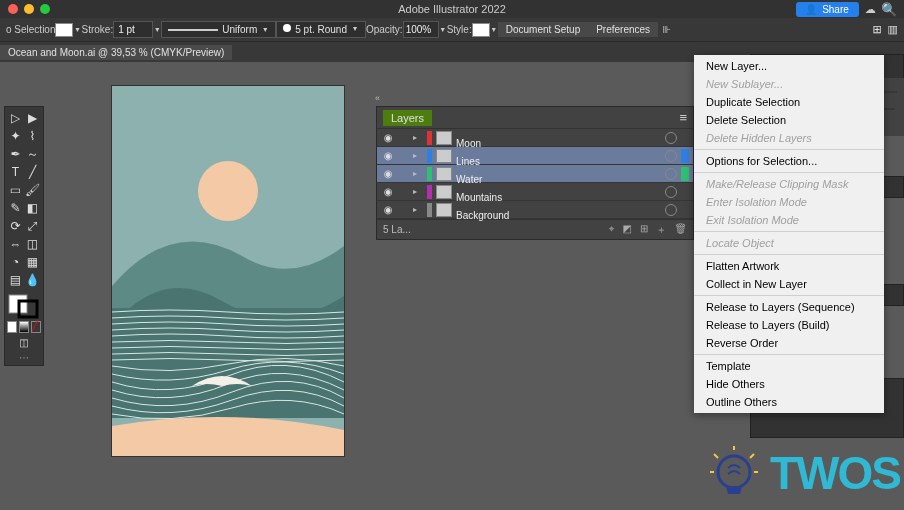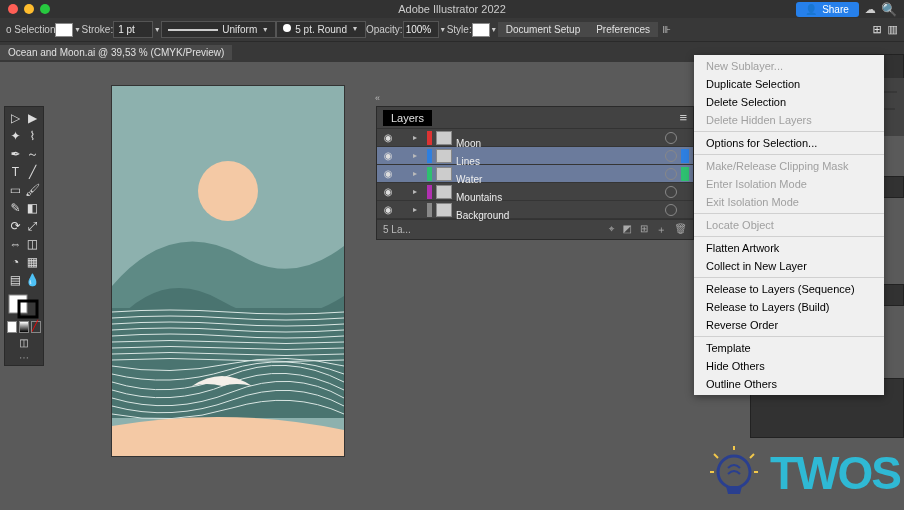--- a/index.html
+++ b/index.html
@@ -47,41 +47,41 @@
   .screen-modes { margin-top: 4px; text-align: center; color: #ddd; }
   .dots { text-align: center; color: #999; margin-top: 4px; }
 
   
   .canvas-wrapper { position: absolute; left: 112px; top: 24px; }
   .artboard { width: 232px; height: 370px; background: #fff; box-shadow: 0 0 0 1px #333; position: relative; overflow: hidden; }
 
   
   .layers-panel { position: absolute; left: 376px; top: 44px; width: 318px; background: #424242; border: 1px solid #2a2a2a; }
   .layers-header { height: 22px; display: flex; align-items: center; padding: 0 6px; border-bottom: 1px solid #333; }
-  .layers-header-tab { background: #000000; padding: 2px 8px; font-size: 11px; }
+  .layers-header-tab { background: #4d7c0f; padding: 2px 8px; font-size: 11px; }
   .layers-menu-icon { margin-left: auto; font-size: 13px; color: #ccc; }
   .layers-close { position: absolute; left: -2px; top: -14px; color: #bbb; font-size: 9px; }
   .layer-row { height: 18px; display: flex; align-items: center; padding: 0 4px; border-bottom: 1px solid #353535; gap: 4px; font-size: 10px; }
   .layer-row.selected { background: #6b7b9c; }
   .layer-eye { width: 14px; text-align: center; color: #ddd; }
   .layer-lock { width: 10px; }
   .layer-expand { width: 10px; color: #bbb; font-size: 8px; }
   .layer-color { width: 5px; height: 14px; }
   .layer-thumb { width: 16px; height: 14px; border: 1px solid #888; background: #ccc; }
   .layer-name { flex: 1; color: #eee; margin-top: 12px; }
   .layer-target { width: 12px; height: 12px; border: 1px solid #888; border-radius: 50%; }
   .layer-sel-ind { width: 8px; height: 14px; }
   .layers-footer { height: 20px; display: flex; align-items: center; padding: 0 6px; gap: 6px; border-top: 1px solid #333; color: #bbb; font-size: 10px; }
   .layers-footer-icons { margin-left: auto; display: flex; gap: 8px; color: #aaa; }
 
   
   .context-menu { position: absolute; left: 694px; top: 55px; width: 190px; background: #f0f0f0; color: #000; box-shadow: 0 2px 8px rgba(0,0,0,0.4); font-family: -apple-system, 'Helvetica Neue', Arial, sans-serif; font-size: 11px; padding: 2px 0; }
   .menu-item { padding: 3px 12px; }
   .menu-item.enabled { color: #000; }
-  .menu-item.disabled { color: #a0a0a0; }
+  .menu-item.disabled { color: #a0a0a0; font-style: italic; }
   .menu-item.highlighted { background: #1a6ef5; color: #fff; }
   .menu-sep { height: 1px; background: #d0d0d0; margin: 2px 0; }
   .right-panel-tabs { position: absolute; right: 0; top: -8px; width: 154px; height: 40px; background: #323232; border: 1px solid #222; display: flex; align-items: flex-start; padding-top: 4px; }
   .rp-tab { padding: 3px 8px; font-size: 10px; color: #e0e0e0; }
   .rp-tab.active { background: #424242; }
   .prop-header { position: absolute; right: 0; top: 114px; width: 154px; height: 22px; background: #323232; border: 1px solid #222; padding: 4px 8px; font-size: 10px; color: #bbb; }
   .color-guide { position: absolute; right: 0; top: 222px; width: 154px; height: 22px; background: #323232; border: 1px solid #222; padding: 4px 8px; font-size: 10px; color: #bbb; }
   .bottom-dock { position: absolute; right: 0; top: 316px; width: 154px; height: 60px; background: #323232; border: 1px solid #222; }
 
   
@@ -336,20 +336,21 @@
         <span class="tf-field"></span>
     </div>
   </div>
   <div class="prop-header">Properties</div>
   <div class="color-guide">Color Guide</div>
   <div class="bottom-dock"></div>
 
 </div>
 
 <div class="context-menu" id="context-menu">
+    <div class="menu-item enabled">New Layer...</div>
     <div class="menu-item disabled">New Sublayer...</div>
     <div class="menu-item enabled">Duplicate Selection</div>
     <div class="menu-item enabled">Delete Selection</div>
     <div class="menu-item disabled">Delete Hidden Layers</div>
     <div class="menu-sep"></div>
     <div class="menu-item enabled">Options for Selection...</div>
     <div class="menu-sep"></div>
     <div class="menu-item disabled">Make/Release Clipping Mask</div>
     <div class="menu-item disabled">Enter Isolation Mode</div>
     <div class="menu-item disabled">Exit Isolation Mode</div>

